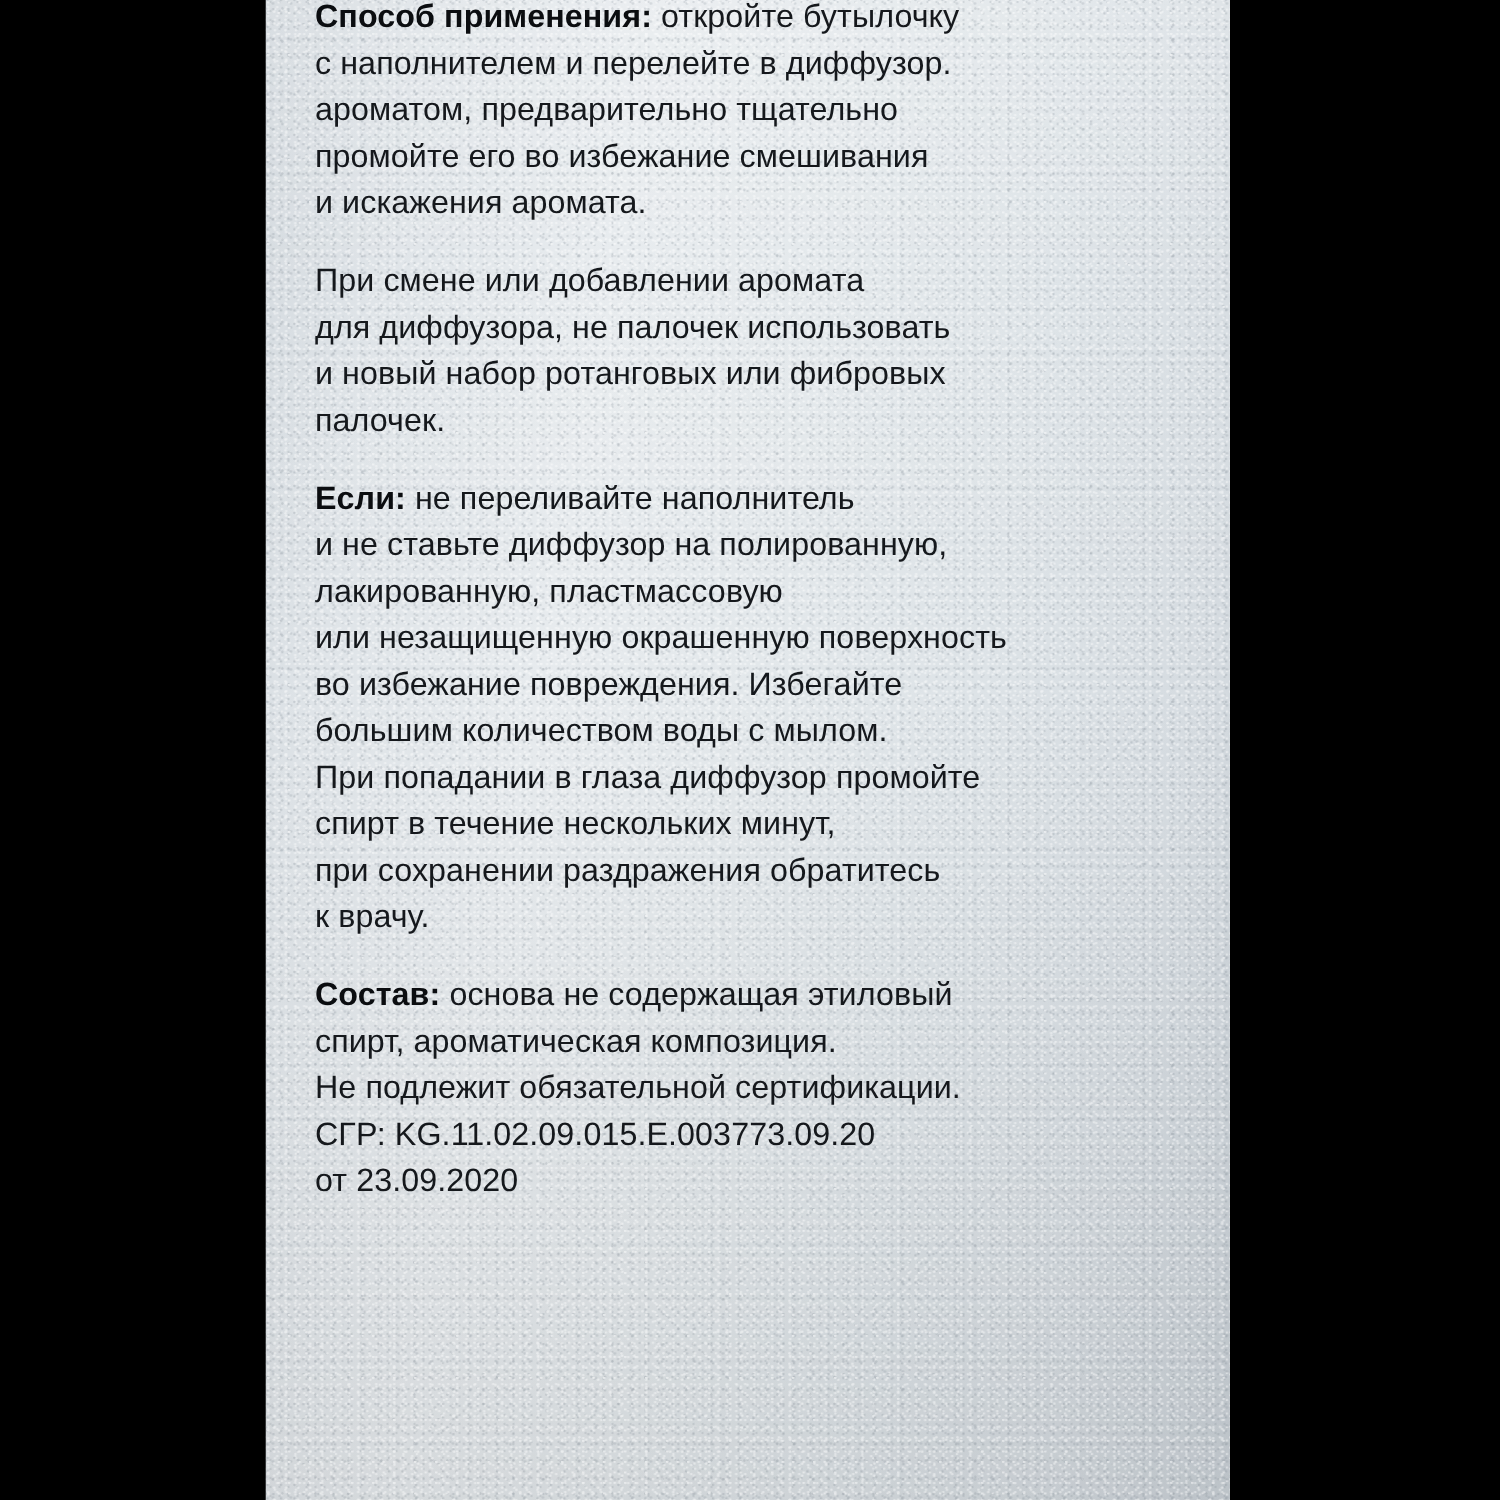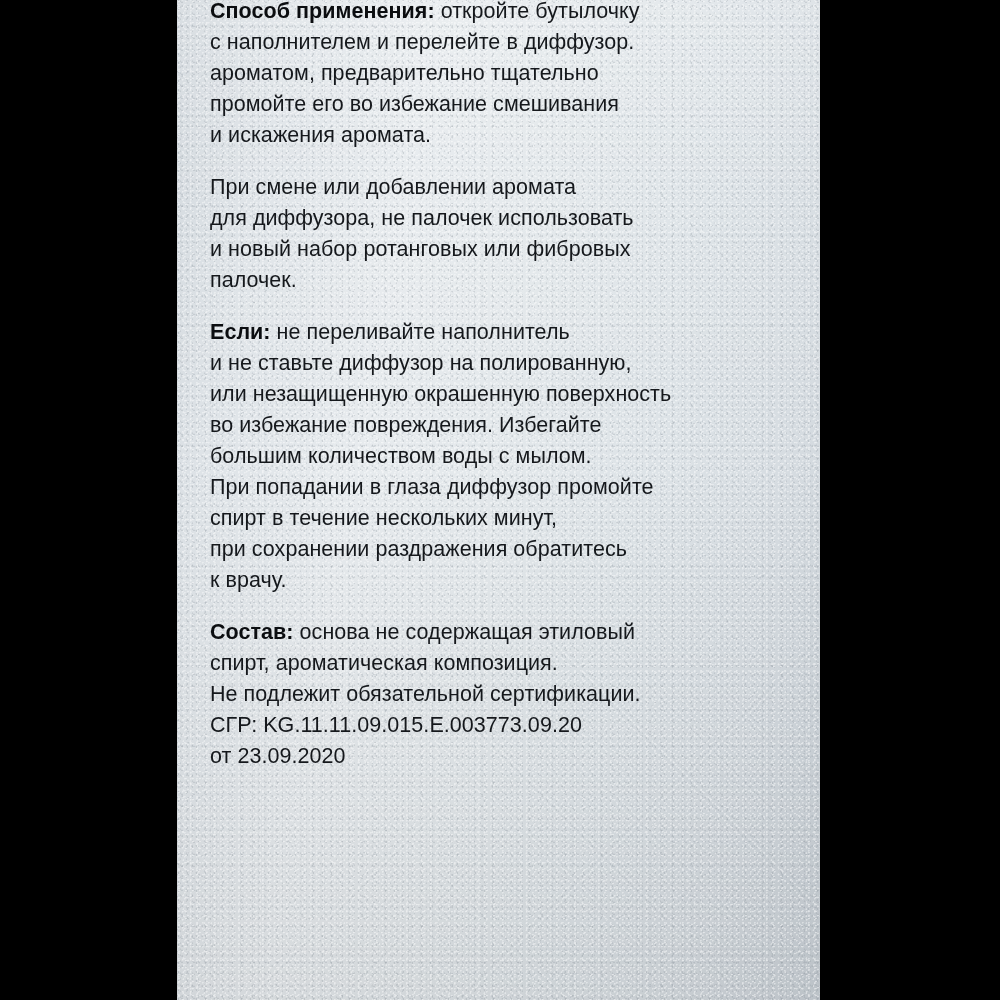--- a/index.html
+++ b/index.html
@@ -143,34 +143,35 @@
       <p class="para">
         <span class="line">При смене или добавлении аромата</span>
         <span class="line">для диффузора, не палочек использовать</span>
         <span class="line">и новый набор ротанговых или фибровых</span>
         <span class="line">палочек.</span>
       </p>
 
       <p class="para">
         <span class="line"><b class="lead">Если:</b><span> не переливайте наполнитель</span></span>
         <span class="line">и не ставьте диффузор на полированную,</span>
+        <span class="line">лакированную, пластмассовую</span>
         <span class="line">или незащищенную окрашенную поверхность</span>
         <span class="line">во избежание повреждения. Избегайте</span>
         <span class="line">большим количеством воды с мылом.</span>
         <span class="line">При попадании в глаза диффузор промойте</span>
         <span class="line">спирт в течение нескольких минут,</span>
         <span class="line">при сохранении раздражения обратитесь</span>
         <span class="line">к врачу.</span>
       </p>
 
       <p class="para">
         <span class="line"><b class="lead">Состав:</b><span> основа не содержащая этиловый</span></span>
         <span class="line">спирт, ароматическая композиция.</span>
         <span class="line">Не подлежит обязательной сертификации.</span>
-        <span class="line">СГР: KG.11.11.09.015.E.003773.09.20</span>
+        <span class="line">СГР: KG.11.02.09.015.E.003773.09.20</span>
         <span class="line">от 23.09.2020</span>
       </p>
 
     </div>
   </div>
 
   <div class="letterbox left"></div>
   <div class="letterbox right"></div>
 
 </div>

